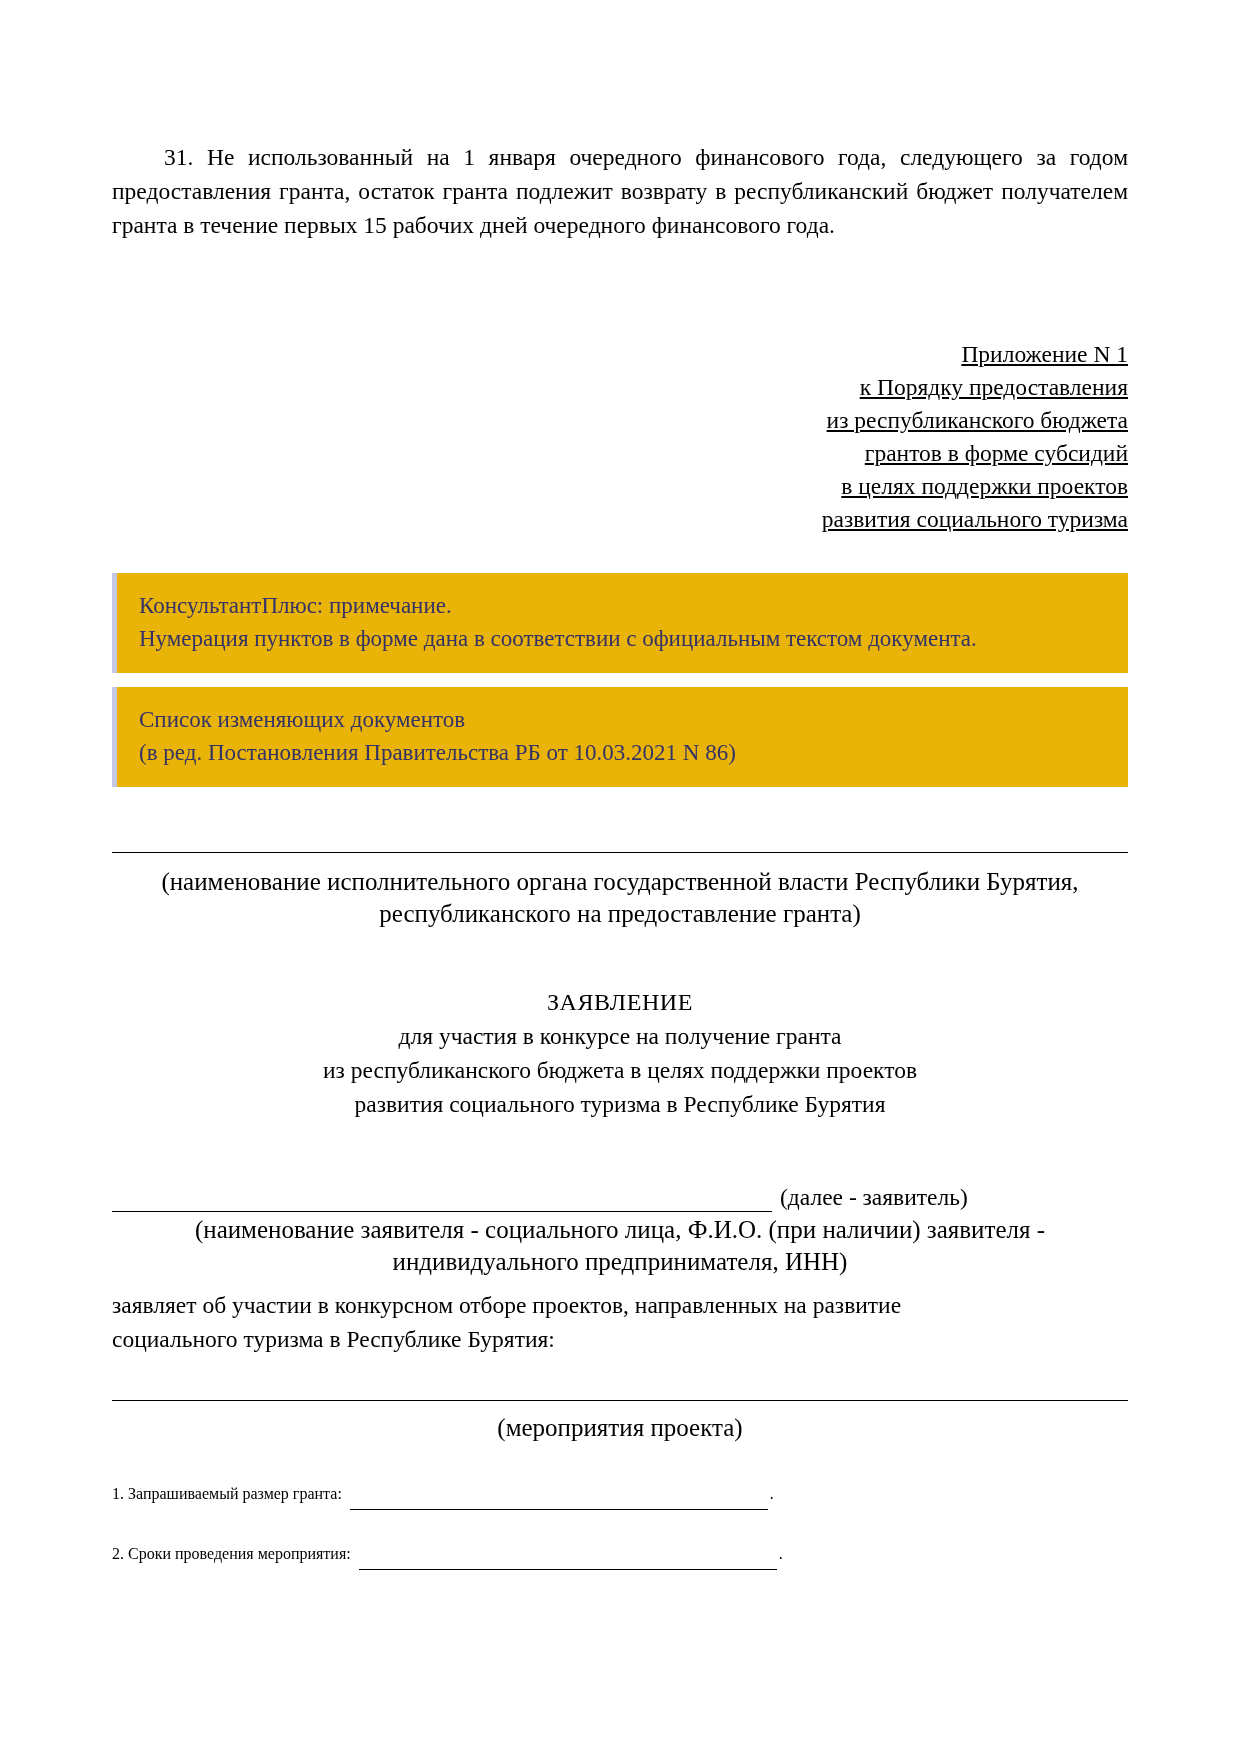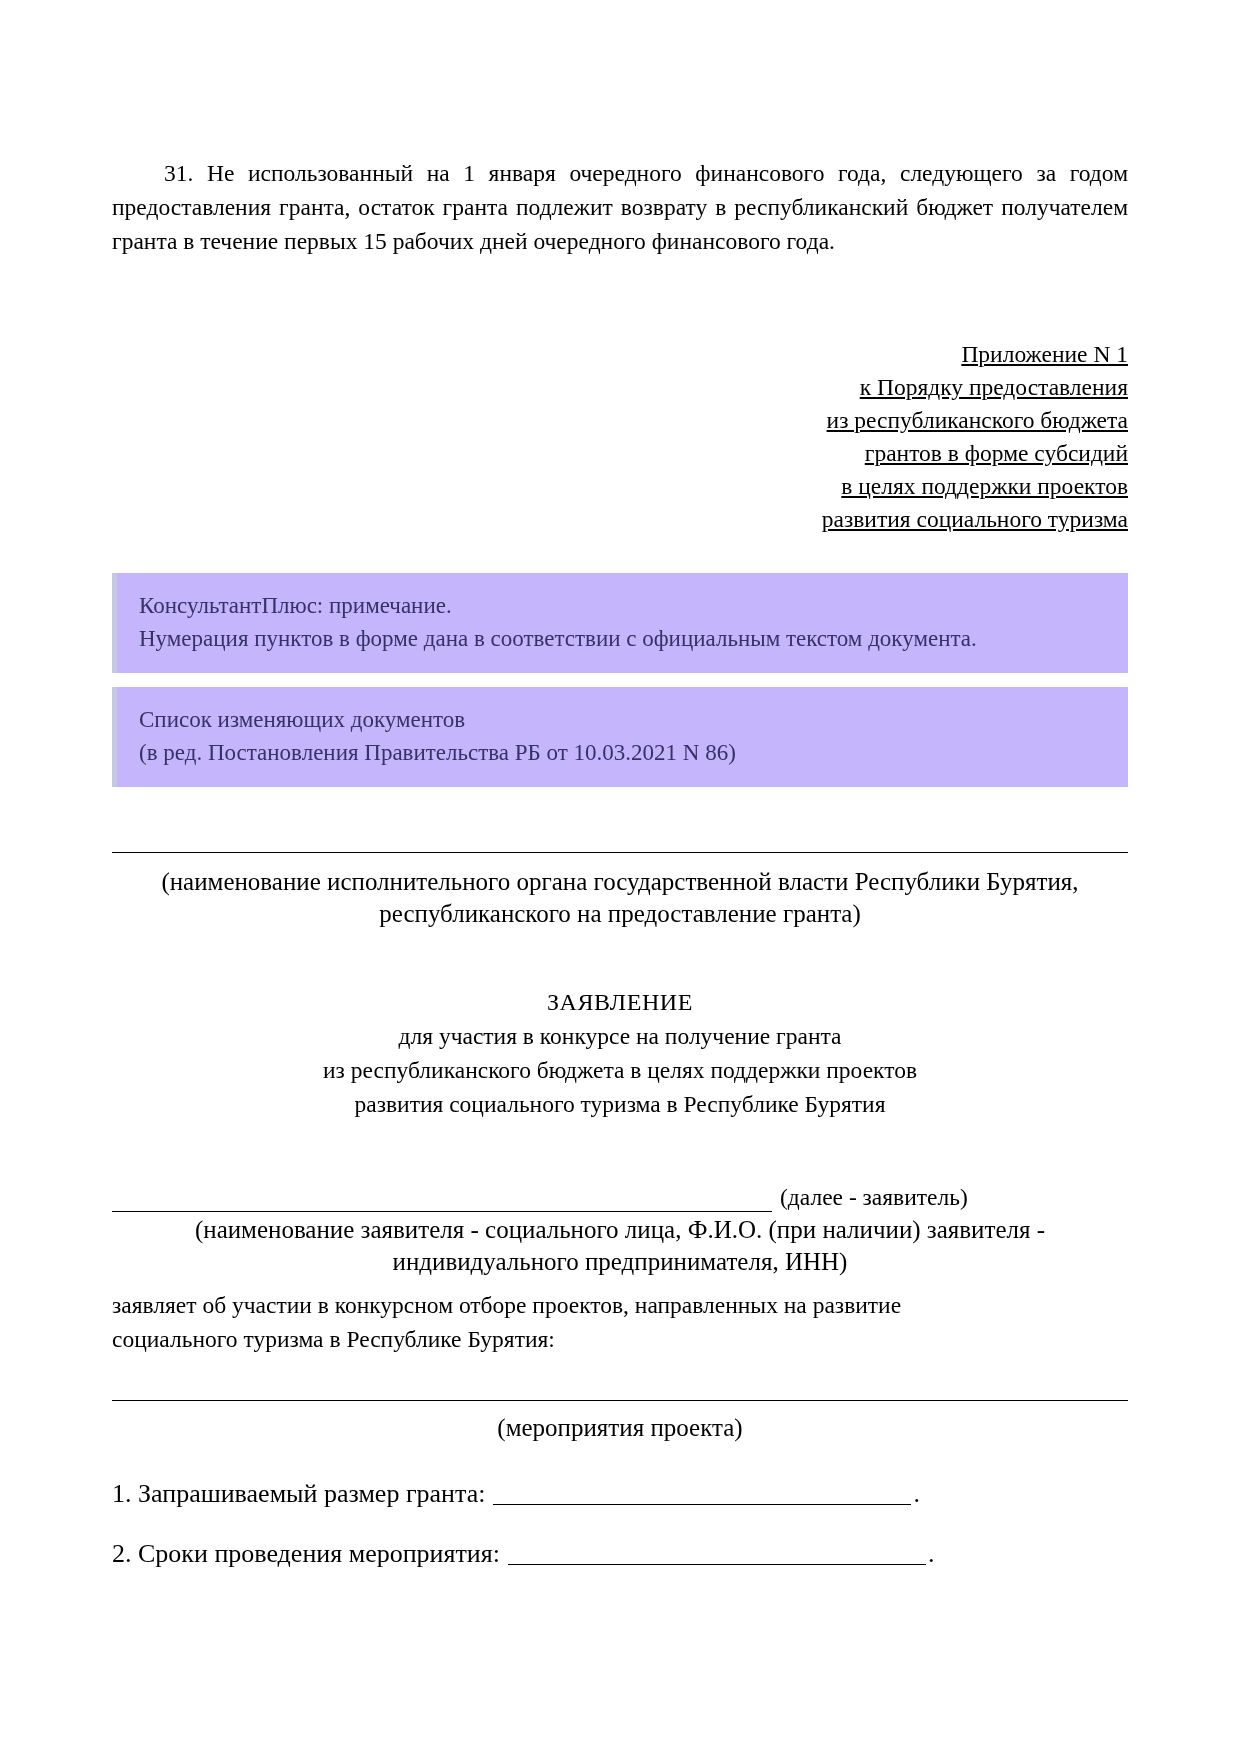--- a/index.html
+++ b/index.html
@@ -50,21 +50,21 @@
   
   .appendix {
     text-align: right;
     font-size: 23.5px;
     line-height: 33px;
   }
   .appendix div { white-space: nowrap; text-decoration: underline; }
 
   
   .note {
-    background: #c4b5fd;
+    background: #eab308;
     border-left: 5px solid #c3c9e2;
     color: #343365;
     font-size: 23px;
     line-height: 33px;
     padding: 16px 22px 18px 22px;
     box-sizing: border-box;
   }
   .note-left { text-align: left; }
   .note-center { text-align: left; }
 
@@ -107,42 +107,42 @@
     border-bottom: 1.6px solid #000;
     height: 26px;
   }
   .applicant-tail {
     padding-left: 8px;
     white-space: nowrap;
   }
 
   
   .fill-row {
-    font-size: 26px;
+    font-size: 16px;
     line-height: 32px;
     display: flex;
-    align-items: center;
+    align-items: flex-end;
     white-space: nowrap;
   }
   .fill-label { }
   .fill-blank {
     display: inline-block;
     width: 418px;
     border-bottom: 1.6px solid #000;
     margin: 0 2px 0 8px;
     height: 20px;
   }
   .fill-dot { }
 </style>
 </head>
 <body>
 
 <div class="page">
 
-  <div class="content" style="top:156px;">
+  <div class="content" style="top:140px;">
     <p class="para">31. Не использованный на 1 января очередного финансового года, следующего за годом предоставления гранта, остаток гранта подлежит возврату в республиканский бюджет получателем гранта в течение первых 15 рабочих дней очередного финансового года.</p>
   </div>
 
   <div class="content appendix" style="top:338px;">
     <div>Приложение N 1</div>
     <div>к Порядку предоставления</div>
     <div>из республиканского бюджета</div>
     <div>грантов в форме субсидий</div>
     <div>в целях поддержки проектов</div>
     <div>развития социального туризма</div>

